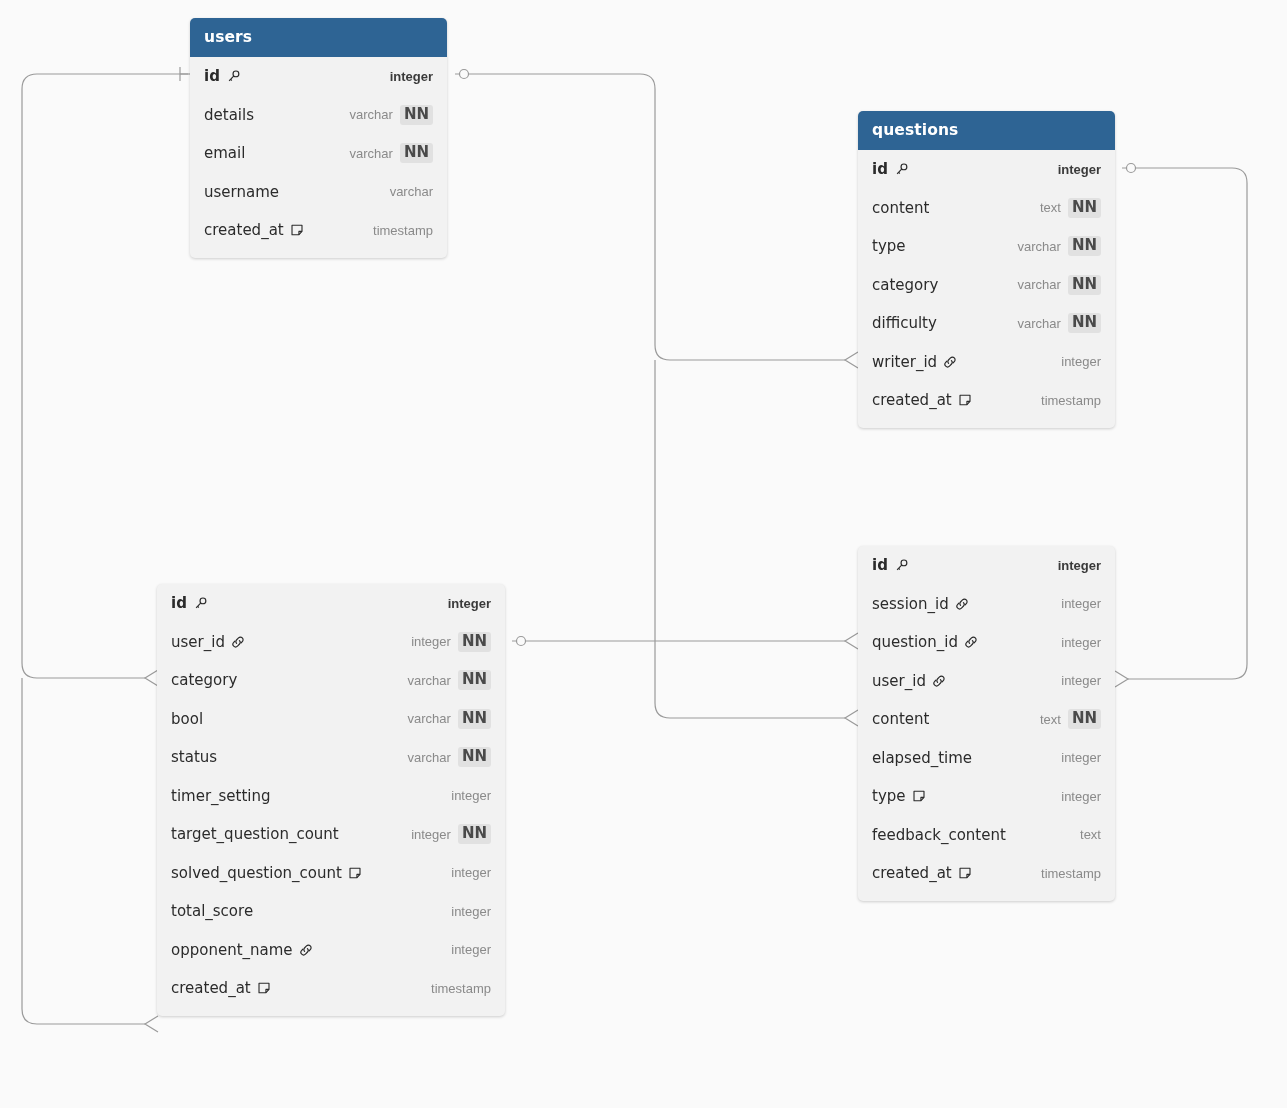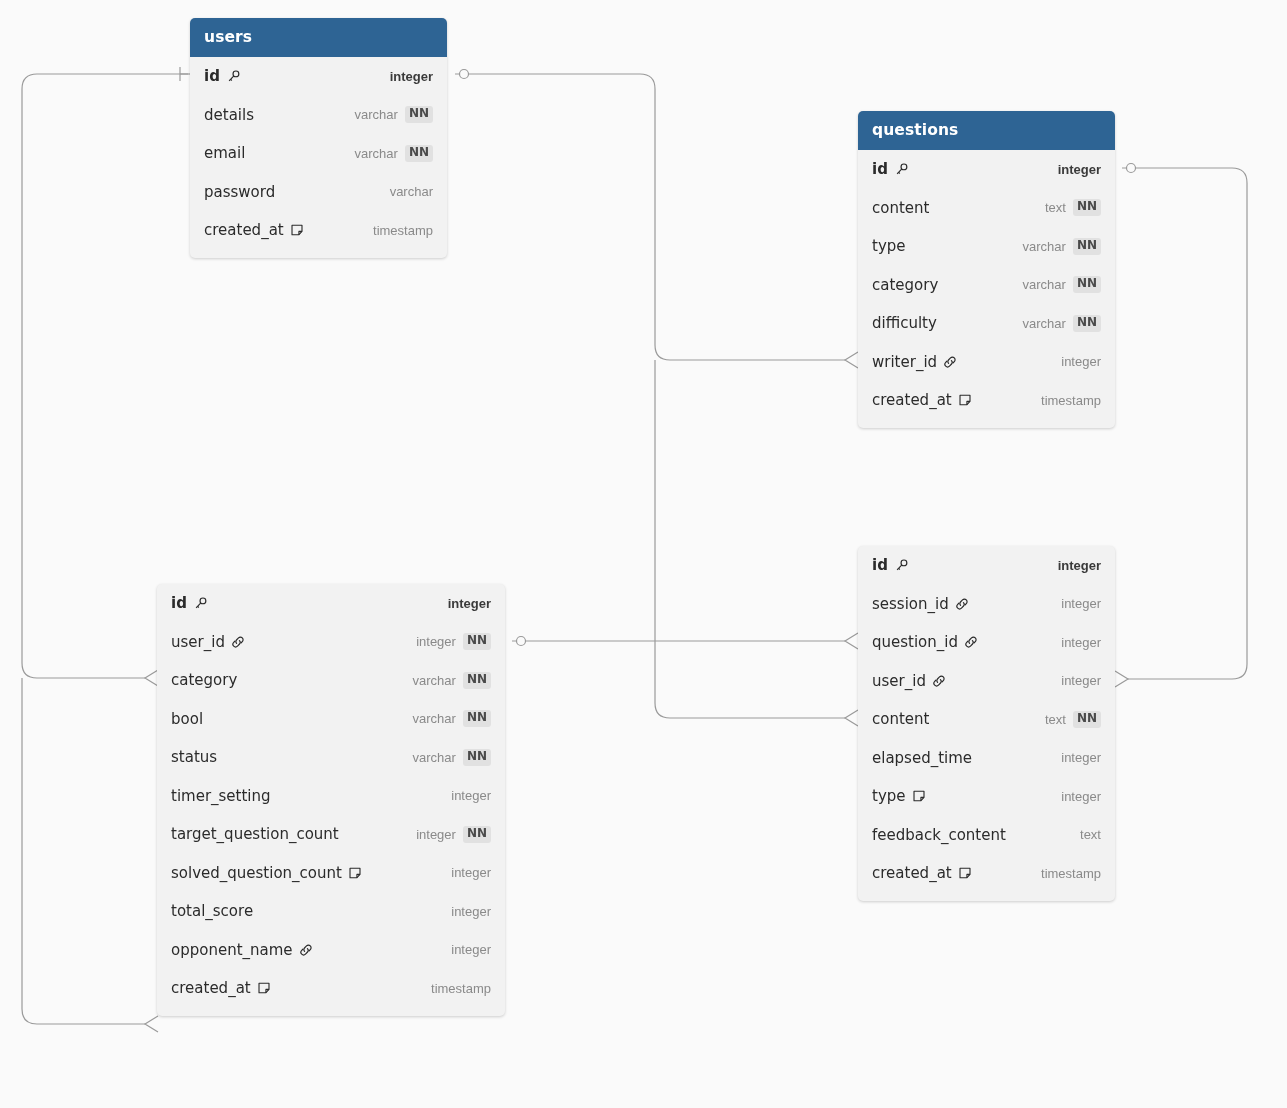--- a/index.html
+++ b/index.html
@@ -50,21 +50,21 @@
   .col-row.pk .col-name { font-weight: bold; }
   .col-right { display: flex; align-items: center; gap: 7px; }
   .col-type {
     font-family: Liberation Sans, sans-serif;
     font-size: 13px;
     color: #8a8a8a;
   }
   .col-row.pk .col-type { color: #3a3a3a; font-weight: bold; }
   .nn-badge {
     font-family: "DejaVu Sans", "Liberation Sans", sans-serif;
-    font-size: 12px;
+    font-size: 15px;
     font-weight: 600;
     color: #4a4a4a;
     background: #e1e1e1;
     border-radius: 3px;
     padding: 1px 4px 2px 4px;
     line-height: 1.15;
   }
   .icon { display: inline-flex; align-items: center; justify-content: center; }
   .icon svg { display: block; }
 </style>
@@ -149,21 +149,21 @@
             <div class="col-left">
               <span class="col-name">email</span>
             </div>
             <div class="col-right">
               <span class="col-type">varchar</span>
               <span class="nn-badge">NN</span>
             </div>
           </div>
           <div class="col-row">
             <div class="col-left">
-              <span class="col-name">password</span>
+              <span class="col-name">username</span>
             </div>
             <div class="col-right">
               <span class="col-type">varchar</span>
             </div>
           </div>
           <div class="col-row">
             <div class="col-left">
               <span class="col-name">created_at</span>
               <span class="icon">
                 <svg width="14" height="14" viewBox="0 0 16 16">

